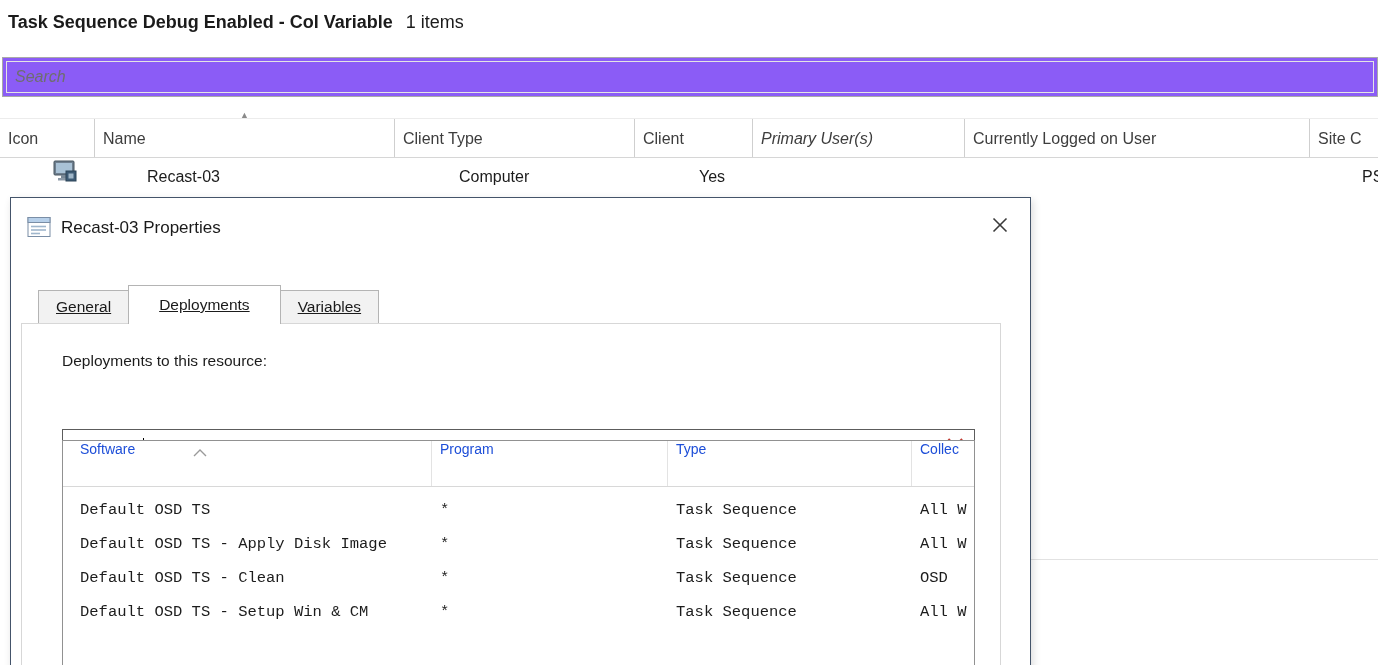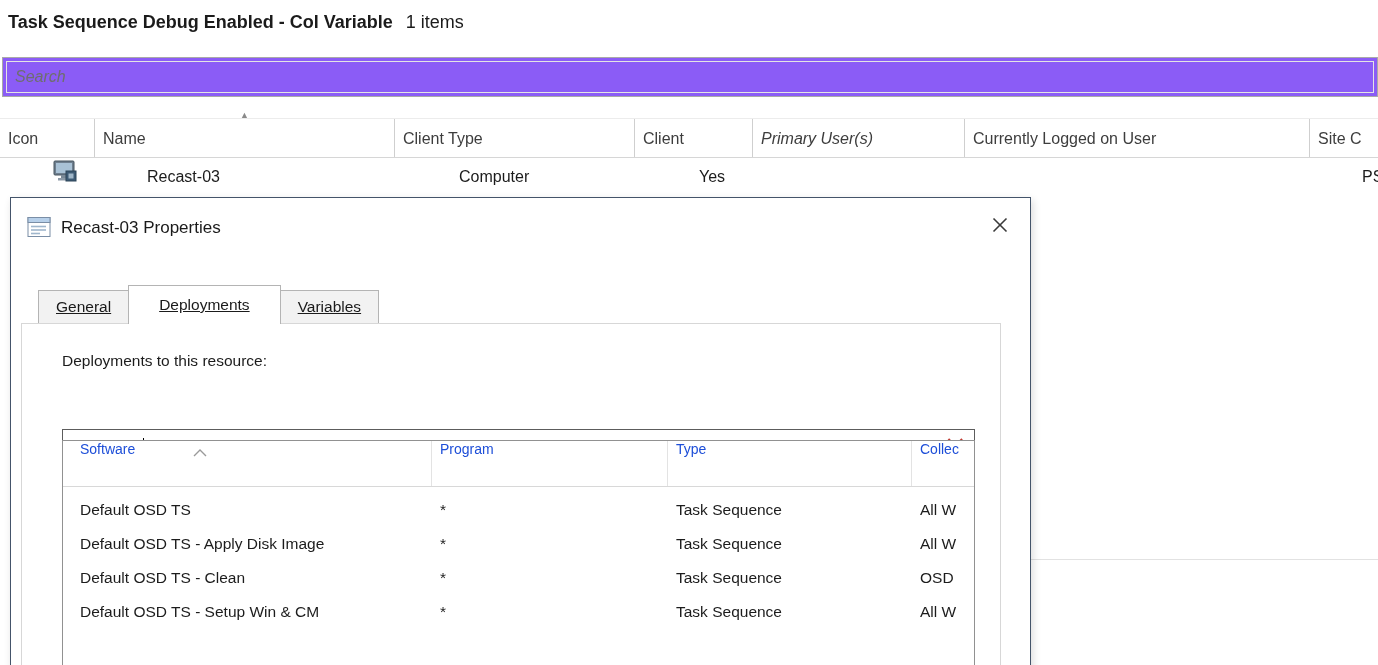--- a/index.html
+++ b/index.html
@@ -68,21 +68,21 @@
 
   .dep-list { position:absolute; left:40px; top:116px; width:913px; height:279px;
               border:1px solid #919191; background:#fff; overflow:hidden; }
   .dep-header { display:flex; height:46px; border-bottom:1px solid #d8d8d8; }
   .dep-header .dhcell { position:relative; height:100%; display:flex; align-items:flex-start;
               font-size:14px; color:#1d4ed8; border-right:1px solid #e3e3e3; white-space:nowrap; overflow:hidden; }
   .d0{width:369px; padding-left:17px;} .d1{width:236px; padding-left:8px;}
   .d2{width:244px; padding-left:8px;} .d3{flex:1; padding-left:8px; border-right:none !important;}
   .chev { position:absolute; left:130px; top:3px; }
 
-  .dep-rows { padding-top:6px; }
+  .dep-rows { padding-top:6px;font-family:Liberation Mono, monospace; }
   .dep-row { display:flex; height:34px; line-height:34px; font-size:15.5px; color:#1c1c1c; }
   .dep-row .dcell { height:100%; white-space:nowrap; overflow:hidden; }
   .dep-row .d0{width:369px; padding-left:17px;} .dep-row .d1{width:236px; padding-left:8px;}
   .dep-row .d2{width:244px; padding-left:8px;} .dep-row .d3{flex:1; padding-left:8px;}
 </style>
 </head>
 <body>
 
 <div class="stage">
 

